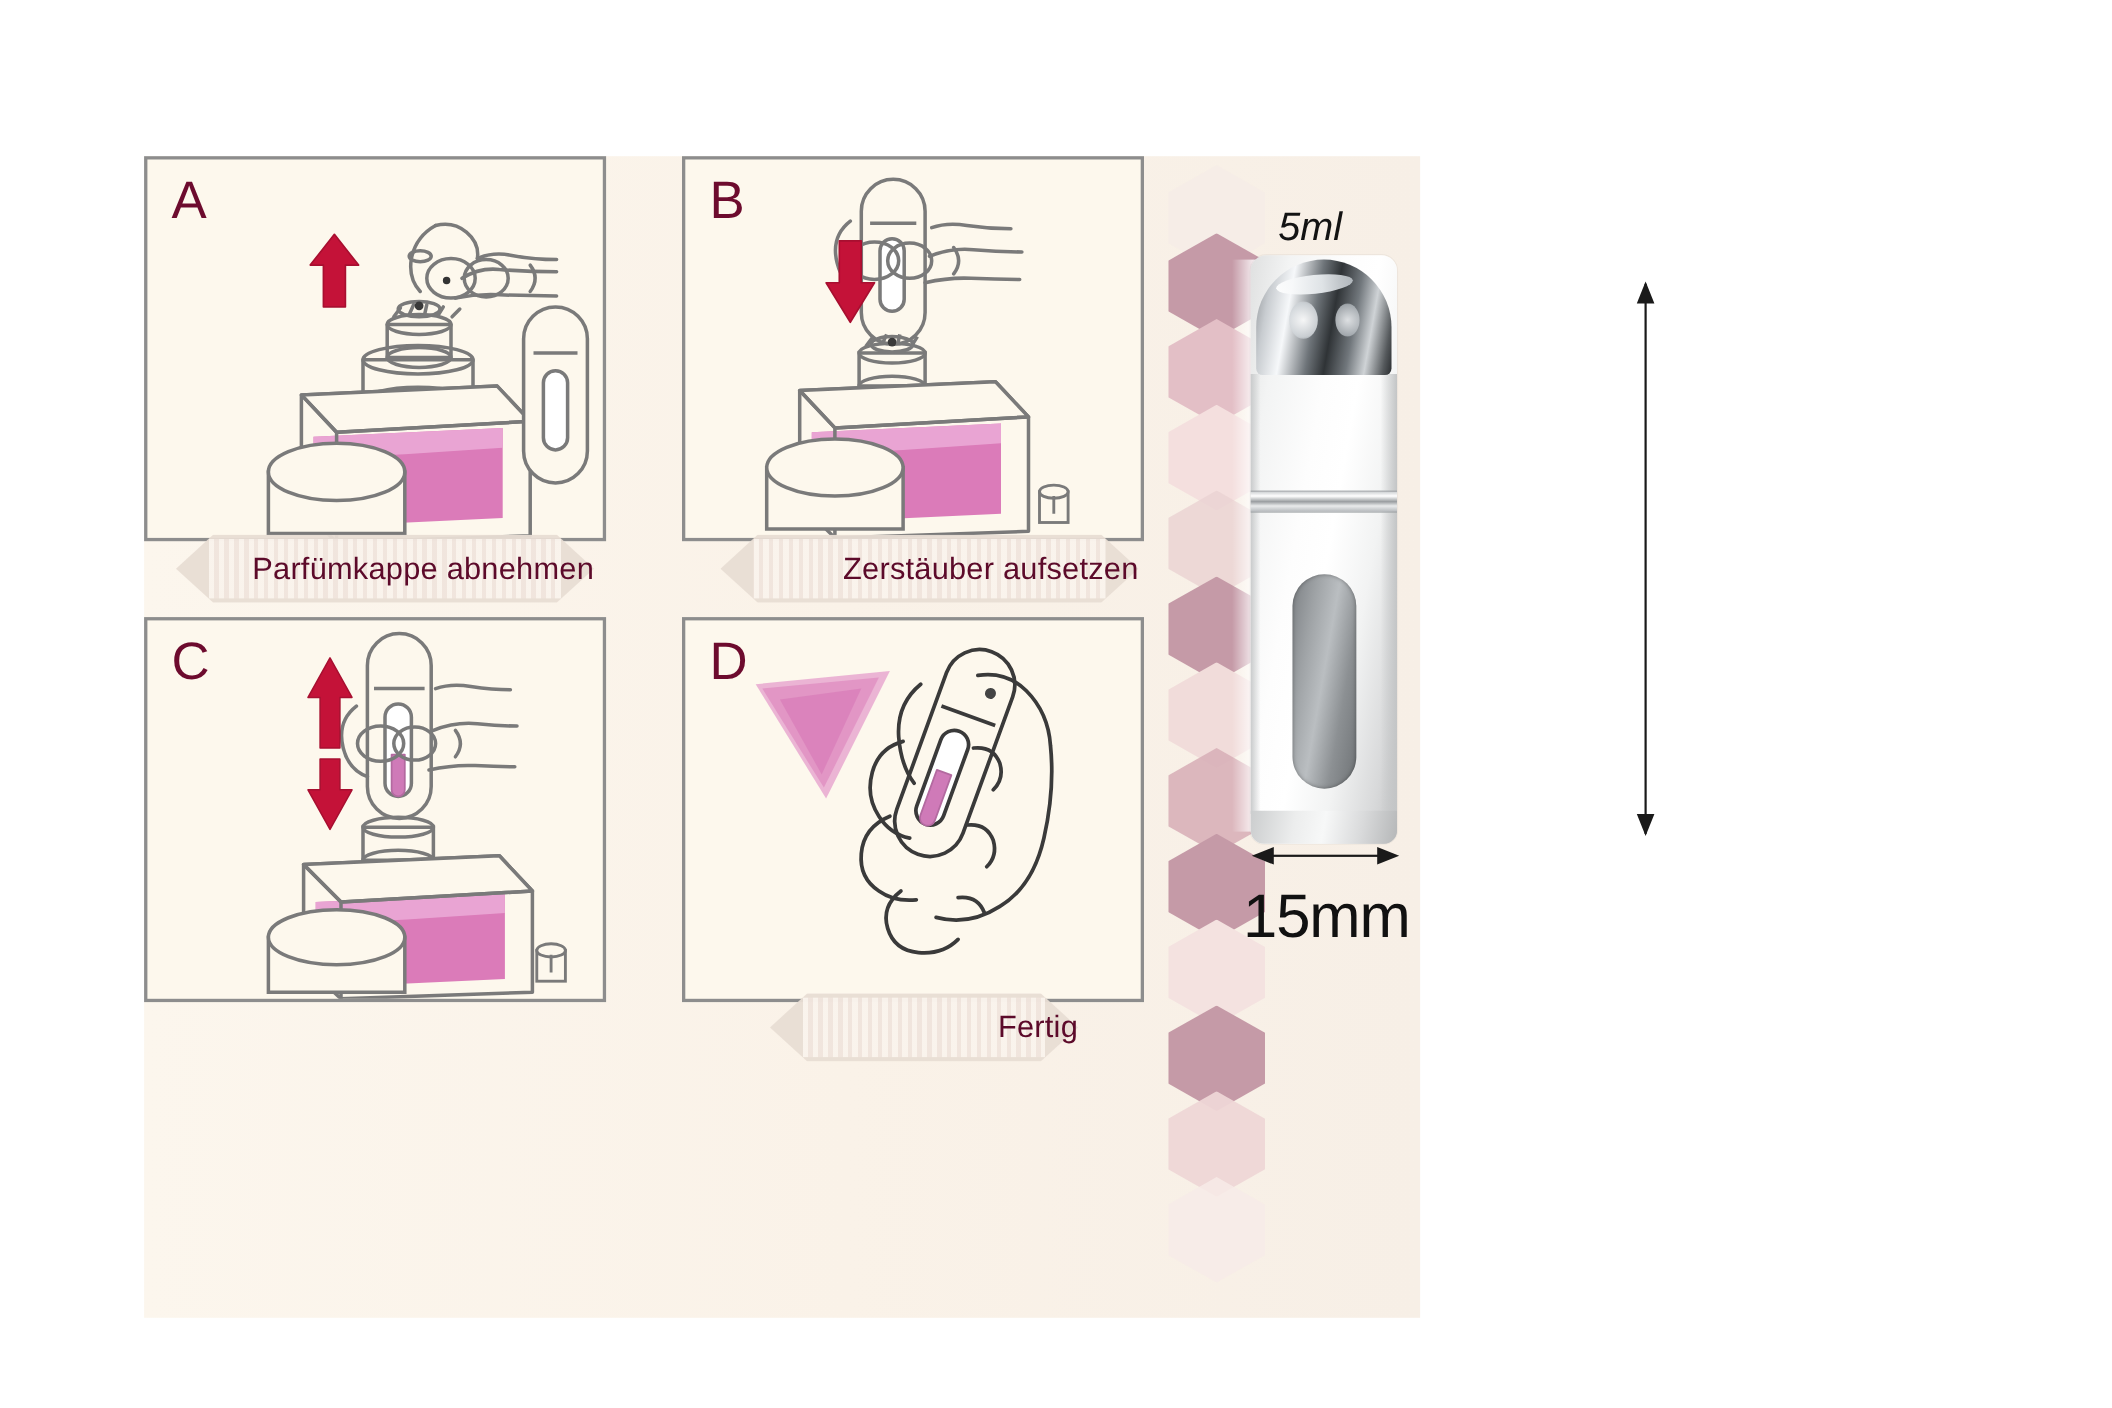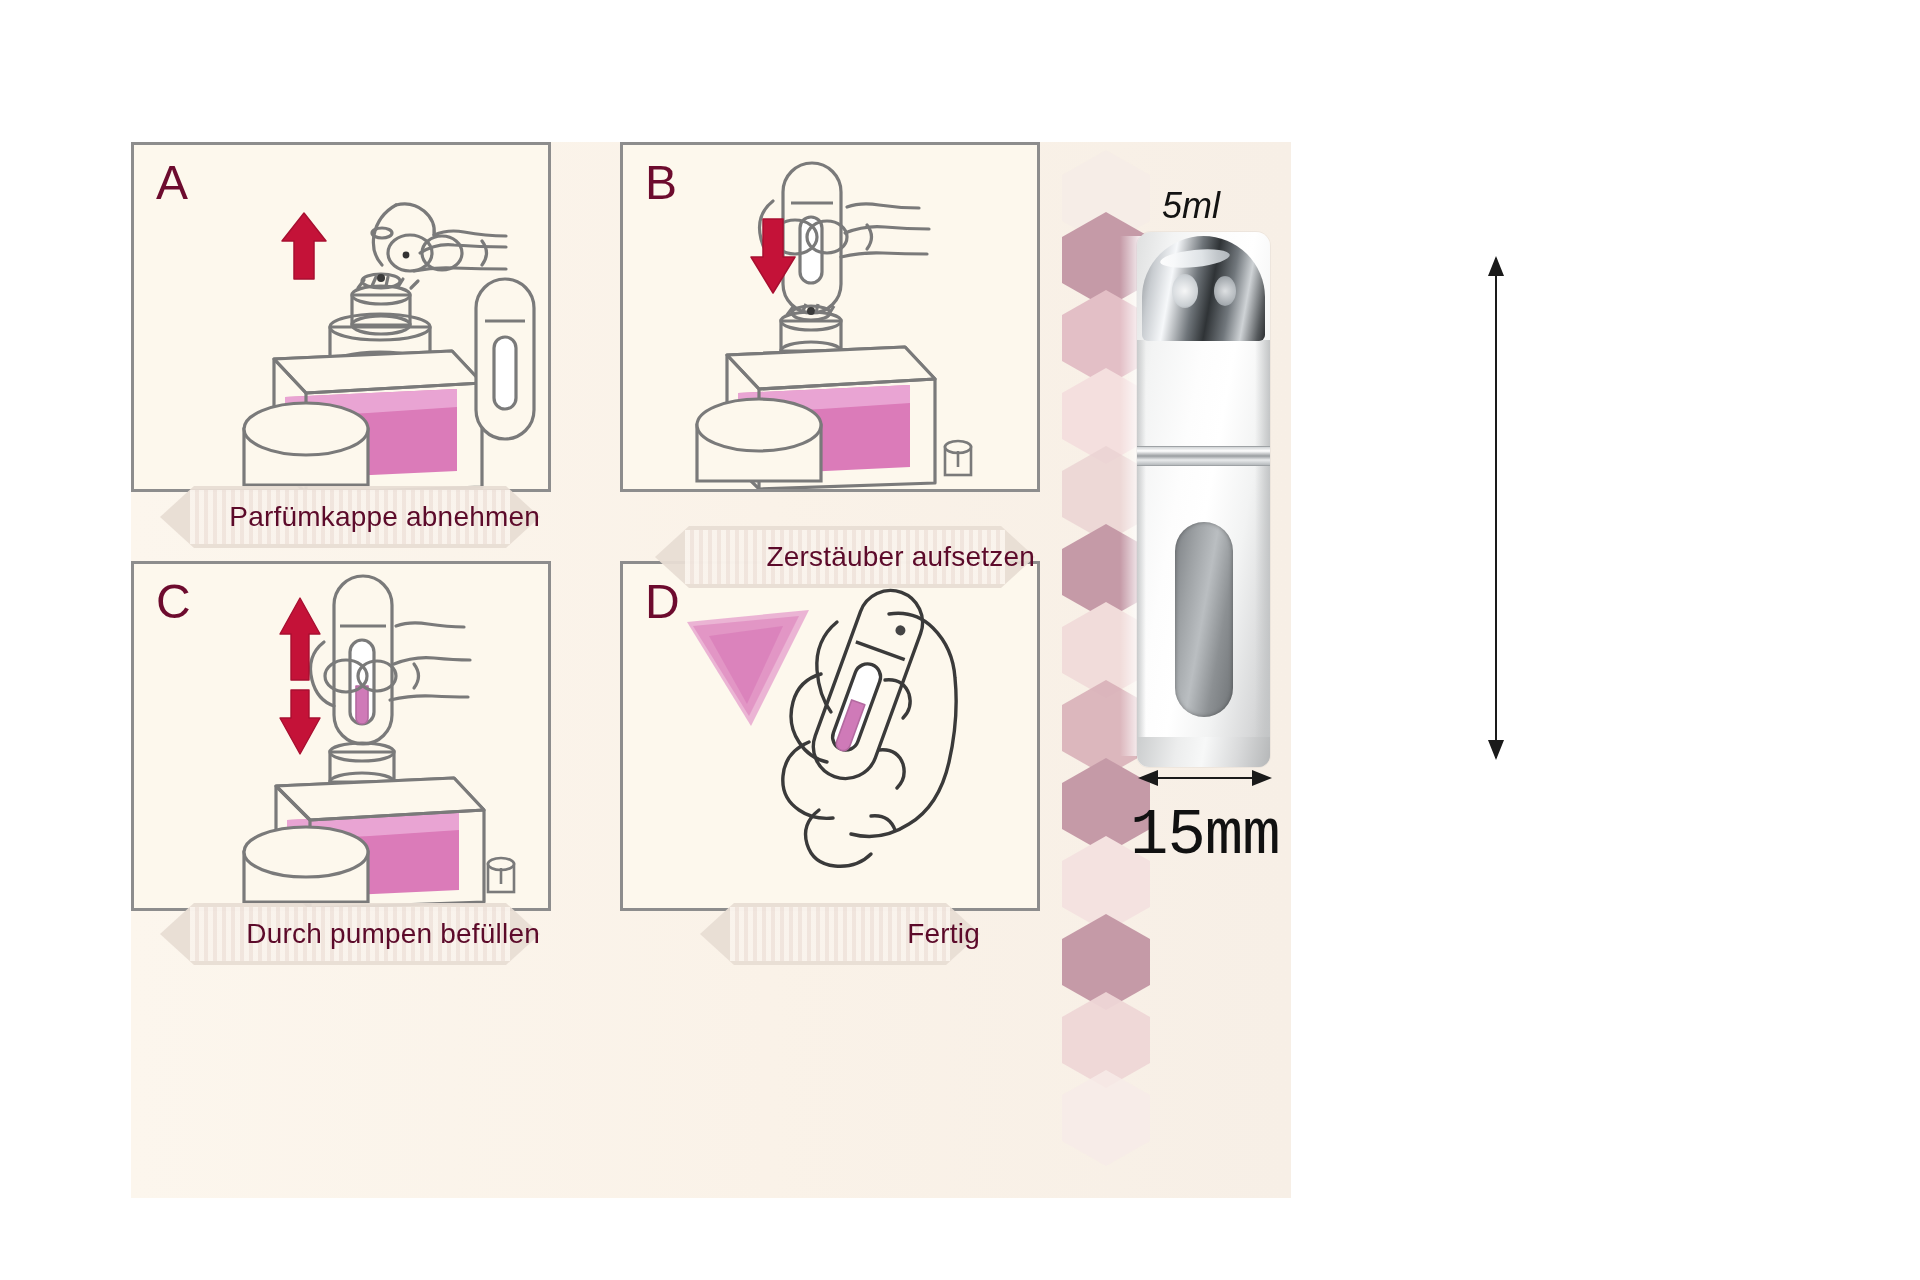--- a/index.html
+++ b/index.html
@@ -27,21 +27,21 @@
         background:#e8ddd4;
         clip-path:polygon(0 50%,34px 0,calc(100% - 34px) 0,100% 50%,calc(100% - 34px) 100%,34px 100%);
         opacity:.95;}
   .ribbon .rib-hatch{position:absolute;left:30px;top:4px;width:calc(100% - 60px);height:54px;
         background:repeating-linear-gradient(90deg,#fffaf4 0 5px,#f3e7e0 5px 9px);
         opacity:.75;}
   .ribbon .rib-text{position:relative;width:100%;text-align:right;
         font-size:28px;color:#5c0a2a;letter-spacing:.2px;
         font-family:"Liberation Sans",sans-serif;}
   #ribbon-a{left:160px;top:486px;width:380px;}
-  #ribbon-b{left:655px;top:486px;width:380px;margin-top:40px;}
+  #ribbon-b{left:655px;top:486px;width:380px;}
   #ribbon-c{left:160px;top:903px;width:380px;}
   #ribbon-d{left:700px;top:903px;width:280px;}
 
   
   .hexcol{position:absolute;left:1050px;top:150px;width:120px;height:1060px;}
   .hex{position:absolute;width:88px;height:96px;
        clip-path:polygon(50% 0,100% 26%,100% 74%,50% 100%,0 74%,0 26%);}
 
   
   #product{position:absolute;left:1137px;top:232px;width:133px;height:535px;}
@@ -72,22 +72,22 @@
   .bot-edge-r{position:absolute;left:118px;top:108px;width:15px;height:400px;
             background:linear-gradient(90deg,rgba(255,255,255,0),#c3c5c6);}
   .prod-shadow{position:absolute;left:1120px;top:236px;width:24px;height:520px;
             background:linear-gradient(90deg,rgba(255,255,255,0),#ffffff);}
 
   
   #label-5ml{position:absolute;left:1162px;top:185px;font-size:36px;color:#131313;
              font-family:"Liberation Sans",sans-serif;font-style:italic;}
   #label-80mm{position:absolute;left:1525px;top:452px;font-size:66px;color:#111111;
              font-family:"Liberation Sans",sans-serif;letter-spacing:-1px;}
-  #label-15mm{position:absolute;left:1130px;top:800px;font-size:64px;color:#111111;
-             font-family:Liberation Mono, monospace;letter-spacing:-1px;}
+  #label-15mm{position:absolute;left:1130px;top:800px;font-size:56px;color:#111111;
+             font-family:Liberation Sans, sans-serif;letter-spacing:-1px;}
 
   .dim-v{position:absolute;left:1495px;top:258px;width:2px;height:500px;background:#1a1a1a;}
   .dim-v-a-top{position:absolute;left:1488px;top:256px;width:0;height:0;
        border-left:8px solid transparent;border-right:8px solid transparent;border-bottom:20px solid #1a1a1a;}
   .dim-v-a-bot{position:absolute;left:1488px;top:740px;width:0;height:0;
        border-left:8px solid transparent;border-right:8px solid transparent;border-top:20px solid #1a1a1a;}
 
   .dim-h{position:absolute;left:1152px;top:777px;width:112px;height:2px;background:#1a1a1a;}
   .dim-h-a-l{position:absolute;left:1138px;top:770px;width:0;height:0;
        border-top:8px solid transparent;border-bottom:8px solid transparent;border-right:20px solid #1a1a1a;}
@@ -302,25 +302,20 @@
 
   <div class="ribbon" id="ribbon-a">
     <div class="rib-bg"></div>
     <div class="rib-hatch"></div>
     <div class="rib-text">Parfümkappe abnehmen</div>
   </div>
   <div class="ribbon" id="ribbon-b">
     <div class="rib-bg"></div>
     <div class="rib-hatch"></div>
     <div class="rib-text">Zerstäuber aufsetzen</div>
-  </div>
-  <div class="ribbon" id="ribbon-c">
-    <div class="rib-bg"></div>
-    <div class="rib-hatch"></div>
-    <div class="rib-text">Durch pumpen befüllen</div>
   </div>
   <div class="ribbon" id="ribbon-d">
     <div class="rib-bg"></div>
     <div class="rib-hatch"></div>
     <div class="rib-text">Fertig</div>
   </div>
 
   <div class="hexcol" id="hexcol">
       <div class="hex" style="left: 12px; top: 0px; background: rgb(246, 236, 230); opacity: 0.85;"></div>
       <div class="hex" style="left: 12px; top: 62px; background: rgb(197, 154, 167); opacity: 1;"></div>

